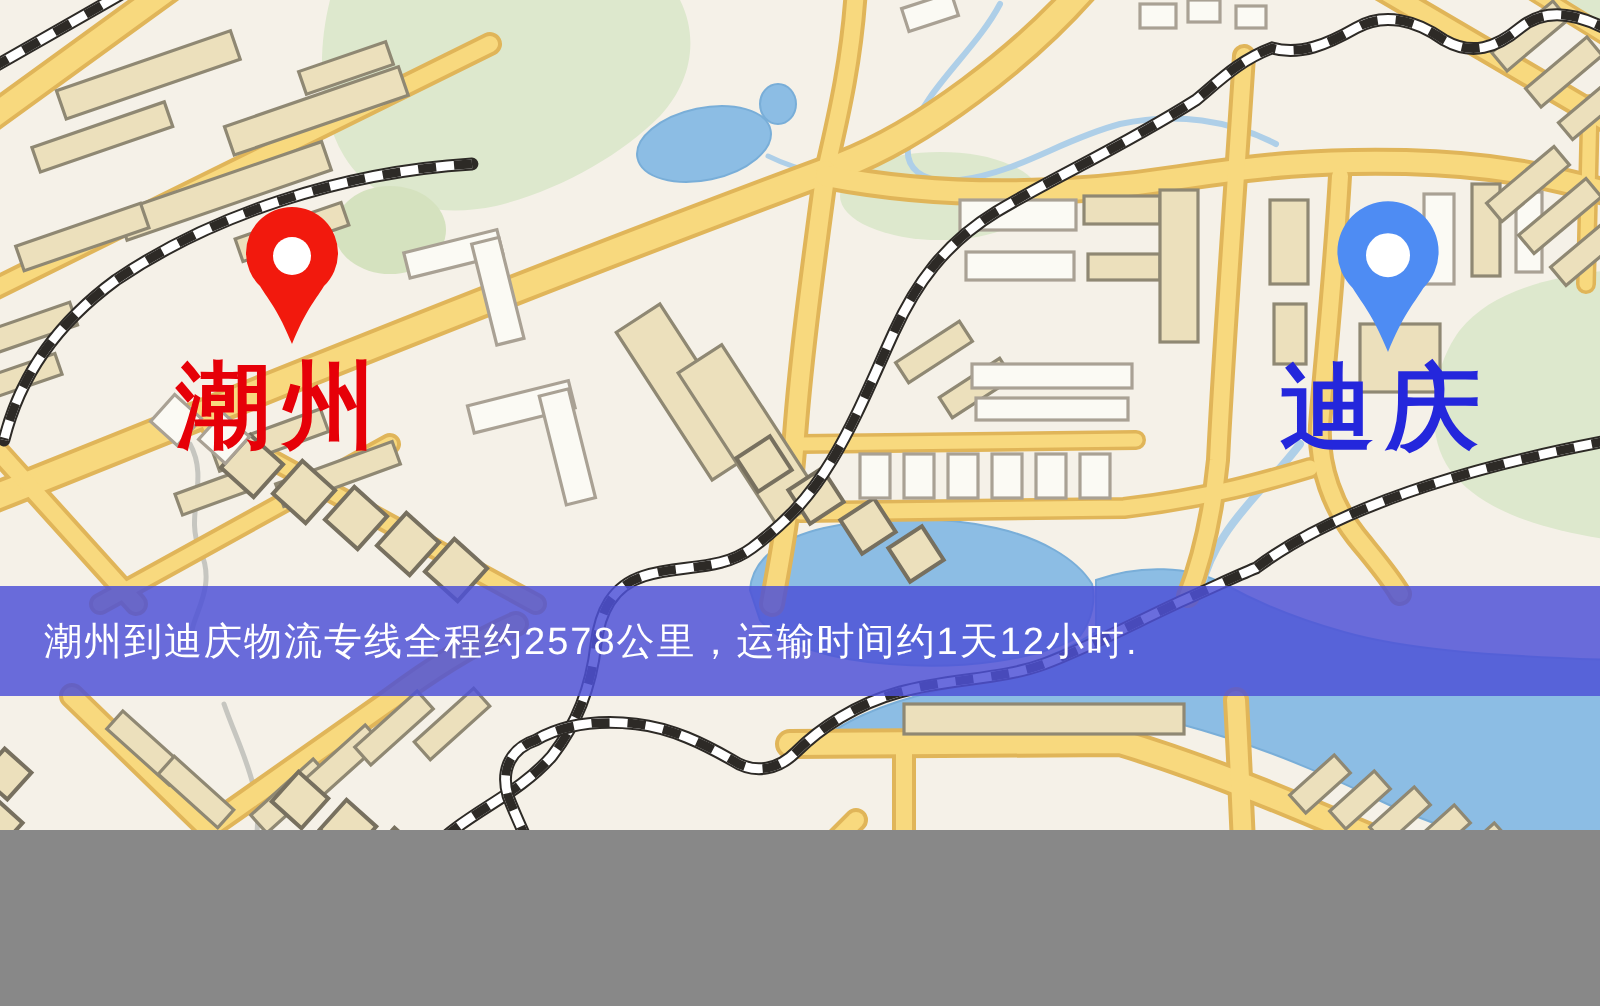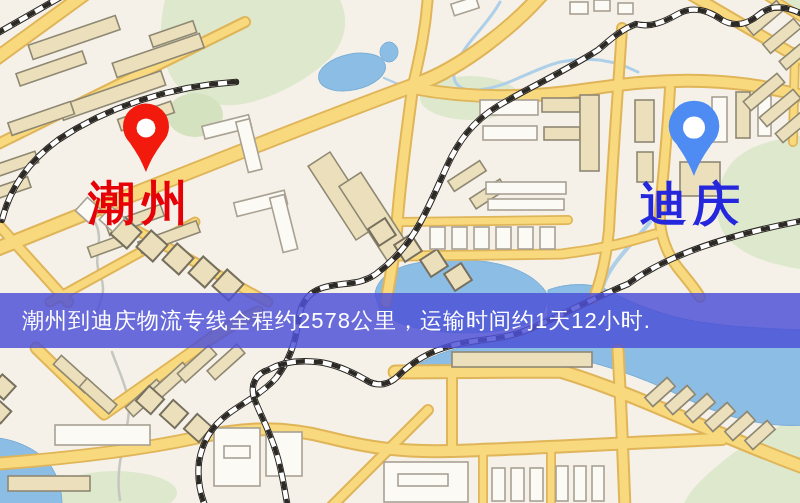--- a/index.html
+++ b/index.html
@@ -1,17 +1,17 @@
 <!DOCTYPE html>
 <html><head>
 <meta charset="utf-8">
 <style>
   html,body{margin:0;padding:0;background:#888;}
   .stage{
-    position:relative;width:800px;height:503px;overflow:hidden;
+    position:relative;width:800px;height:415px;overflow:hidden;
     font-family:"Liberation Sans", sans-serif;
     background:#f5f1e8;
   }
   .stage svg.map{position:absolute;left:0;top:0;}
   
   .park{fill:#dde8cd;stroke:none;}
   .park2{fill:#d5e2bf;}
   .water{fill:#8cbde4;stroke:#79aed8;stroke-width:1;}
   .stream{fill:none;stroke:#aecfe8;stroke-linecap:round;}
   .gpath{fill:none;stroke:#c6c6c0;stroke-width:2.5;stroke-linecap:round;}
@@ -30,21 +30,21 @@
     paint-order:stroke;
   }
   .banner{
     position:absolute;left:0;top:293px;width:800px;height:55px;
     background:rgba(77,81,214,0.84);
     display:flex;align-items:center;
     box-sizing:border-box;padding-left:22px;
     z-index:5;
   }
   .banner span{
-    color:#ffffff;font-size:22px;font-weight:500;letter-spacing:1px;
+    color:#ffffff;font-size:19px;font-weight:500;letter-spacing:1px;
     font-family:"Liberation Sans", sans-serif;
     white-space:nowrap;
   }
 </style>
 </head>
 <body>
 
 <div class="stage">
 
 <svg class="map" width="800" height="503" viewBox="0 0 800 503" xmlns="http://www.w3.org/2000/svg">

